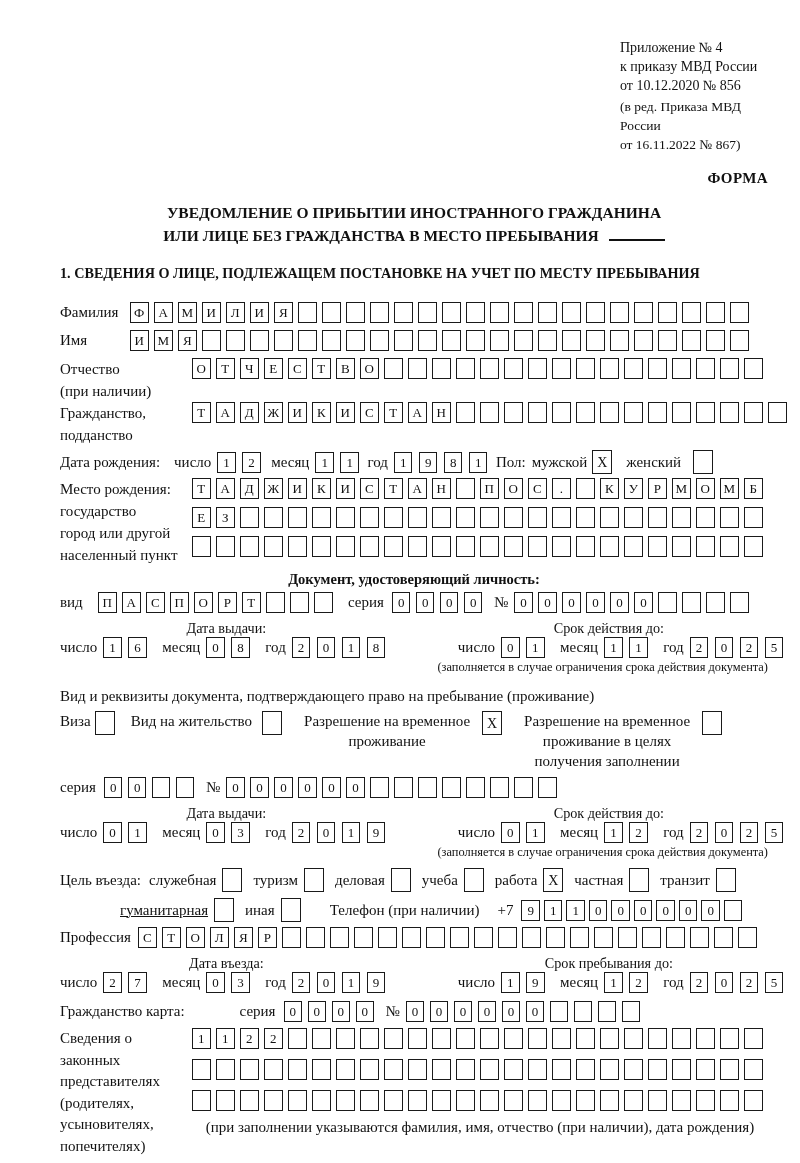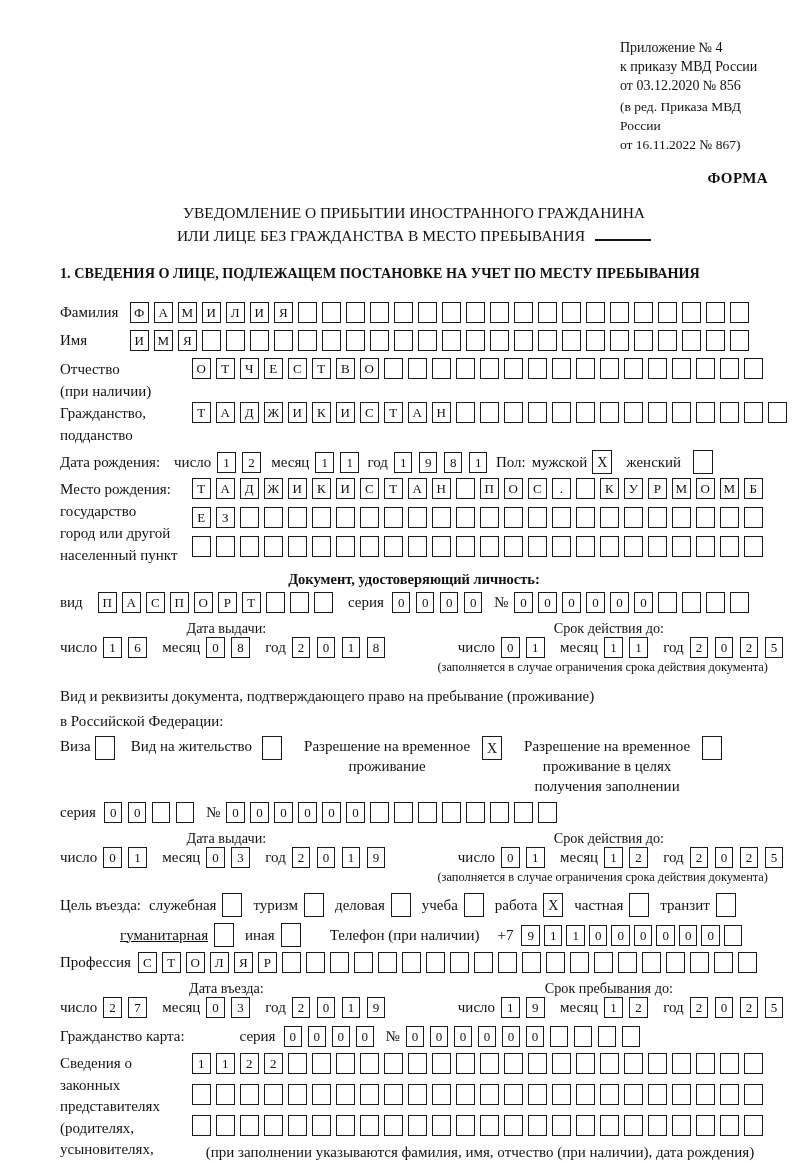--- a/index.html
+++ b/index.html
@@ -9,21 +9,21 @@
     font-family:"Liberation Serif", serif;
     overflow:hidden;
   }
   .page { width:800px; height:1163px; padding:38px 32px 0 60px; }
 
   
   .annex { margin-left:560px; font-size:14px; line-height:19px; }
   .amend { margin-left:560px; font-size:13.5px; line-height:19px; margin-top:2px; }
   .forma { text-align:right; font-weight:bold; font-size:15px; margin-top:16px; letter-spacing:.4px; }
 
-  .title { text-align:center; font-weight:normal; font-size:15.5px; line-height:23px; margin-top:14px; }
+  .title { text-align:center; font-weight:bold; font-size:15.5px; line-height:23px; margin-top:14px; }
   .blank { display:inline-block; width:56px; border-bottom:2px solid #111; height:14px; margin-left:10px; }
 
   .sect { font-weight:bold; font-size:14.2px; margin-top:18px; line-height:17px; }
 
   
   .frow { display:flex; align-items:center; font-size:15px; line-height:21px; }
   .top { align-items:flex-start; }
   .lbl { flex:0 0 auto; }
   .cells { display:flex; flex-wrap:nowrap; }
   .cell {
@@ -75,21 +75,21 @@
   .num-label { margin:0 6px; } .gap18 { margin-left:18px; } .gap55 { margin-left:55px; }
 </style>
 </head>
 <body>
 
 <div class="page">
 
   <div class="annex">
     <div>Приложение № 4</div>
     <div>к приказу МВД России</div>
-    <div>от 03.12.2020 № 856</div>
+    <div>от 10.12.2020 № 856</div>
   </div>
   <div class="amend">
     <div>(в ред. Приказа МВД России</div>
     <div>от 16.11.2022 № 867)</div>
   </div>
   <div class="forma">ФОРМА</div>
 
   <div class="title">
     <div>УВЕДОМЛЕНИЕ О ПРИБЫТИИ ИНОСТРАННОГО ГРАЖДАНИНА</div>
     <div><span>ИЛИ ЛИЦЕ БЕЗ ГРАЖДАНСТВА В МЕСТО ПРЕБЫВАНИЯ</span><span class="blank"></span></div>
@@ -421,21 +421,20 @@
           <span class="cell">2</span>
           <span class="cell">0</span>
           <span class="cell">2</span>
           <span class="cell">5</span>
         </span>
     </span>
   </div>
   <div class="note">(заполняется в случае ограничения срока действия документа)</div>
 
   <div class="para mt12">Вид и реквизиты документа, подтверждающего право на пребывание (проживание)</div>
-  <div class="para mt7">в Российской Федерации:</div>
 
   <div class="frow permit-row mt6">
     <span class="lbl">Виза</span>
     <span class="chk"></span>
     <span class="lbl ml16">Вид на жительство</span>
     <span class="chk" style="margin-left:10px"></span>
     <span class="permit-text">
       <div>Разрешение на временное</div>
       <div>проживание</div>
     </span>

